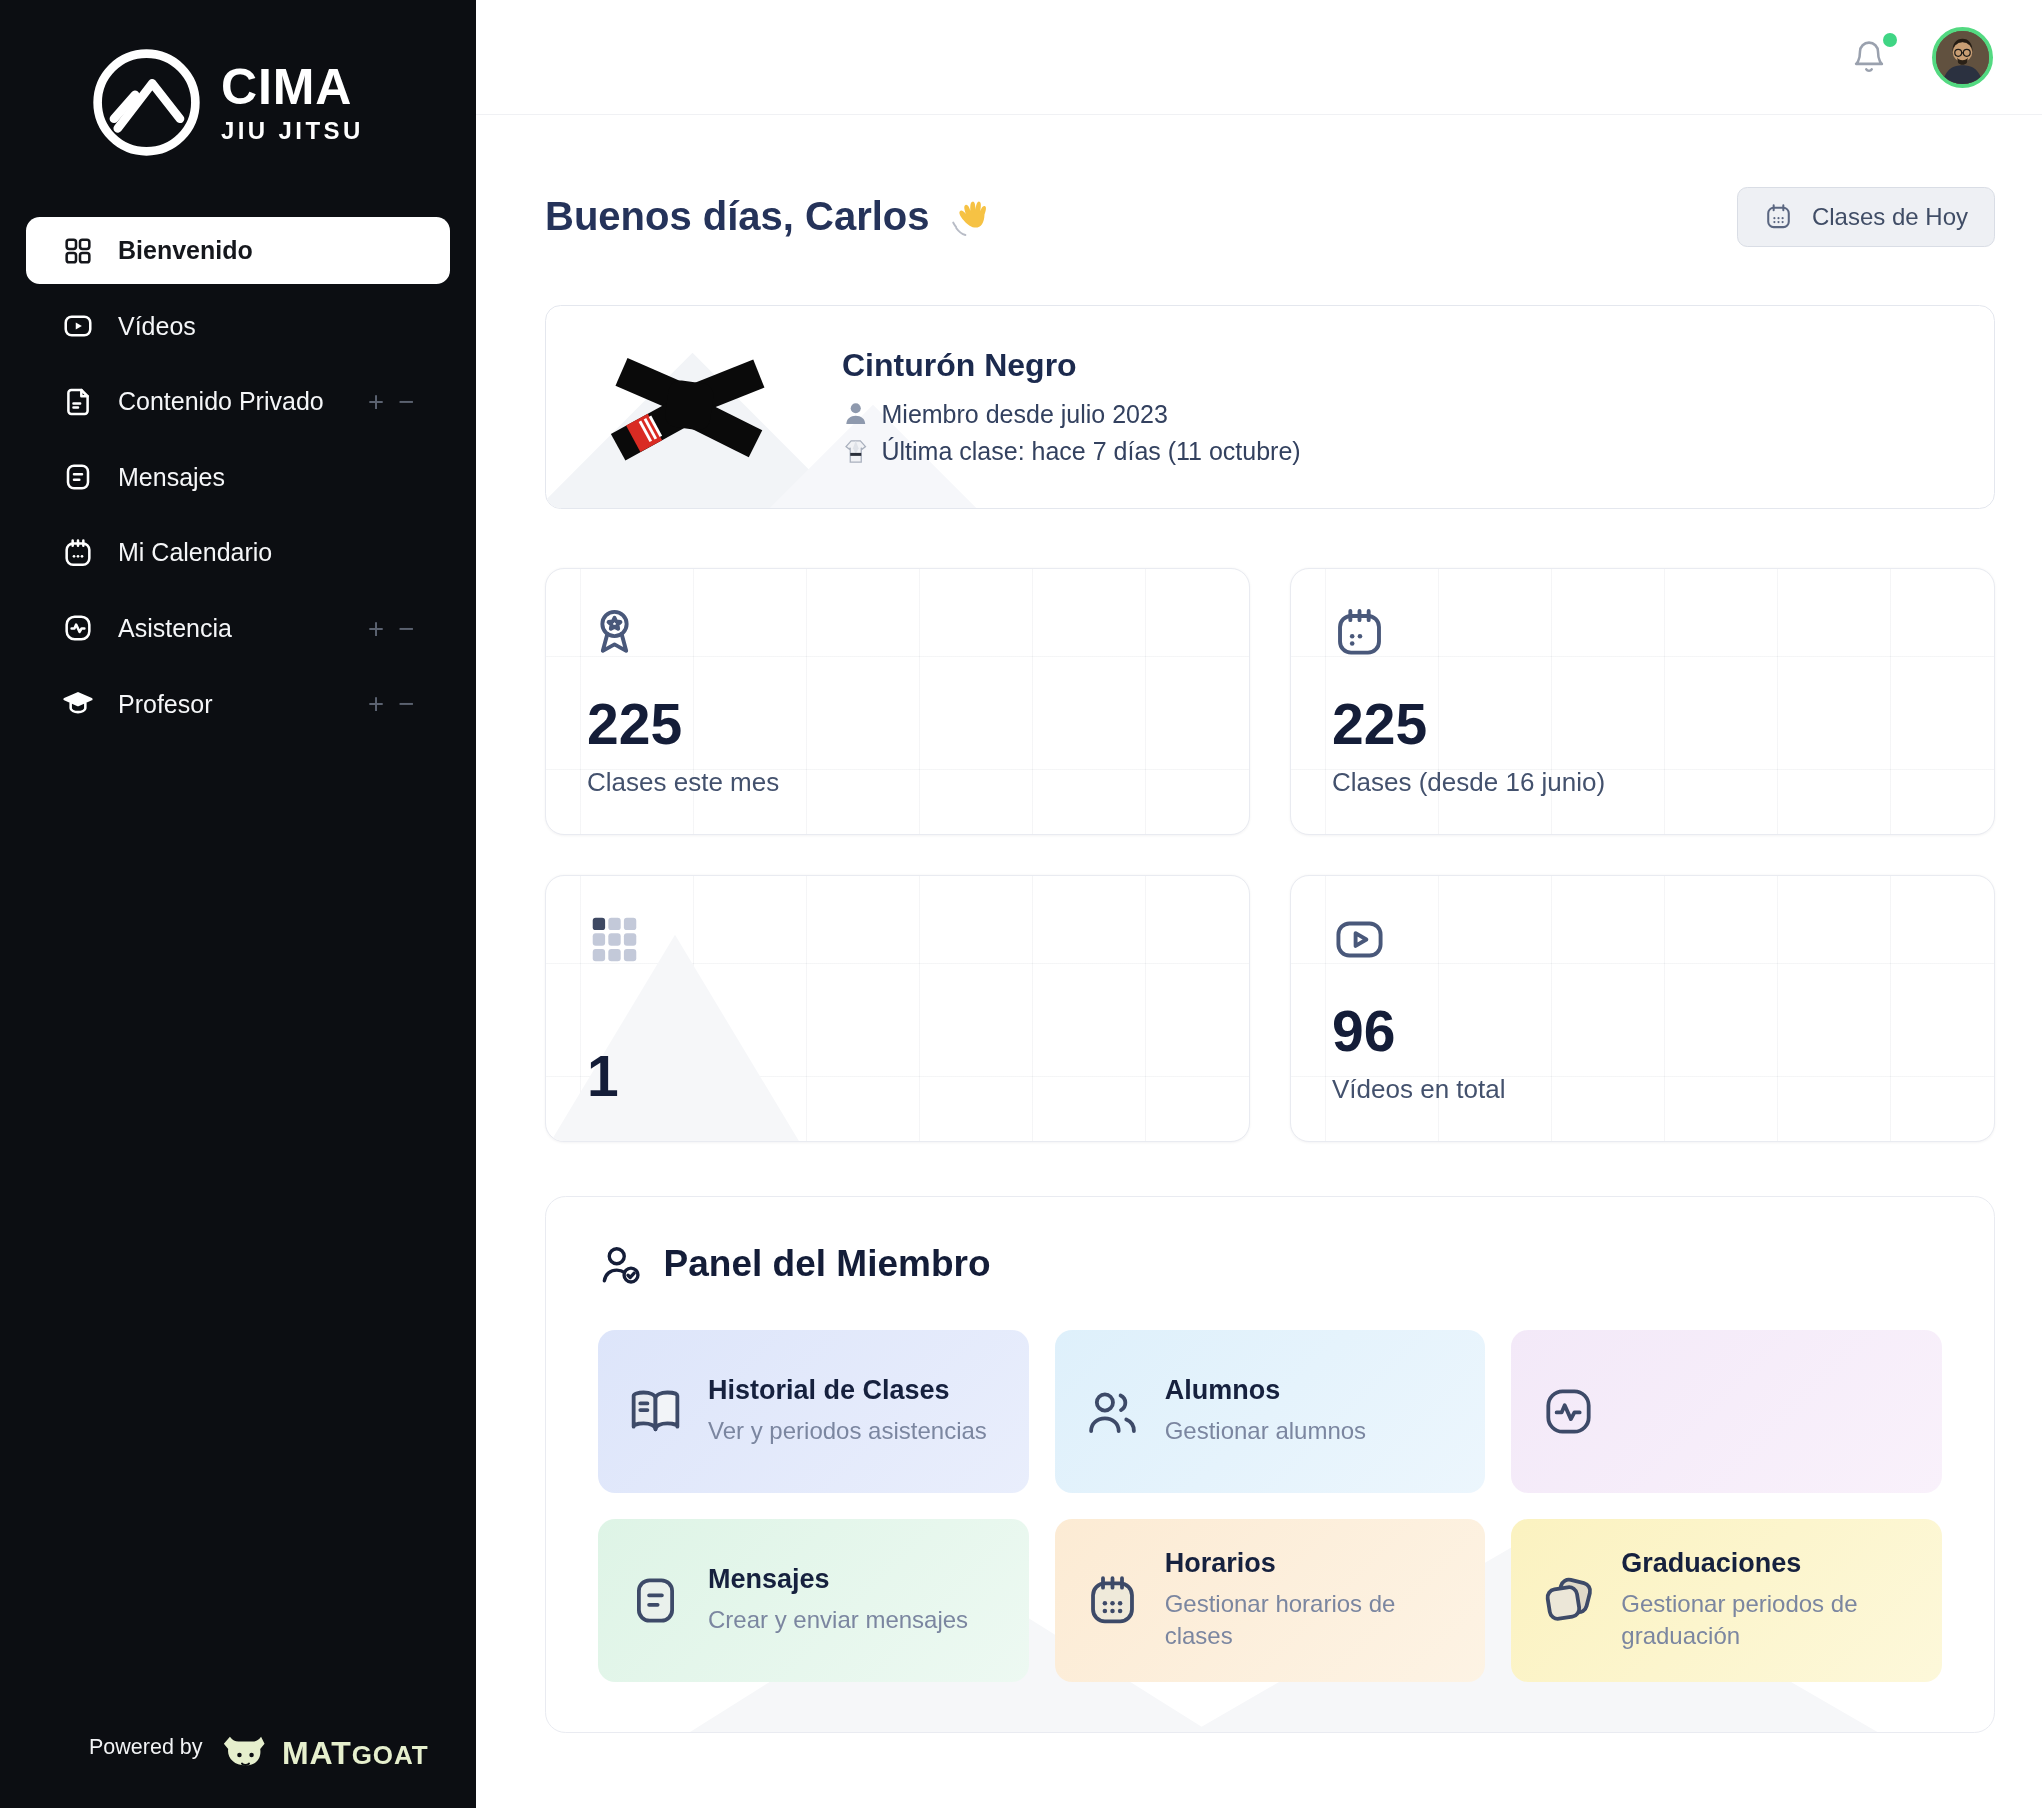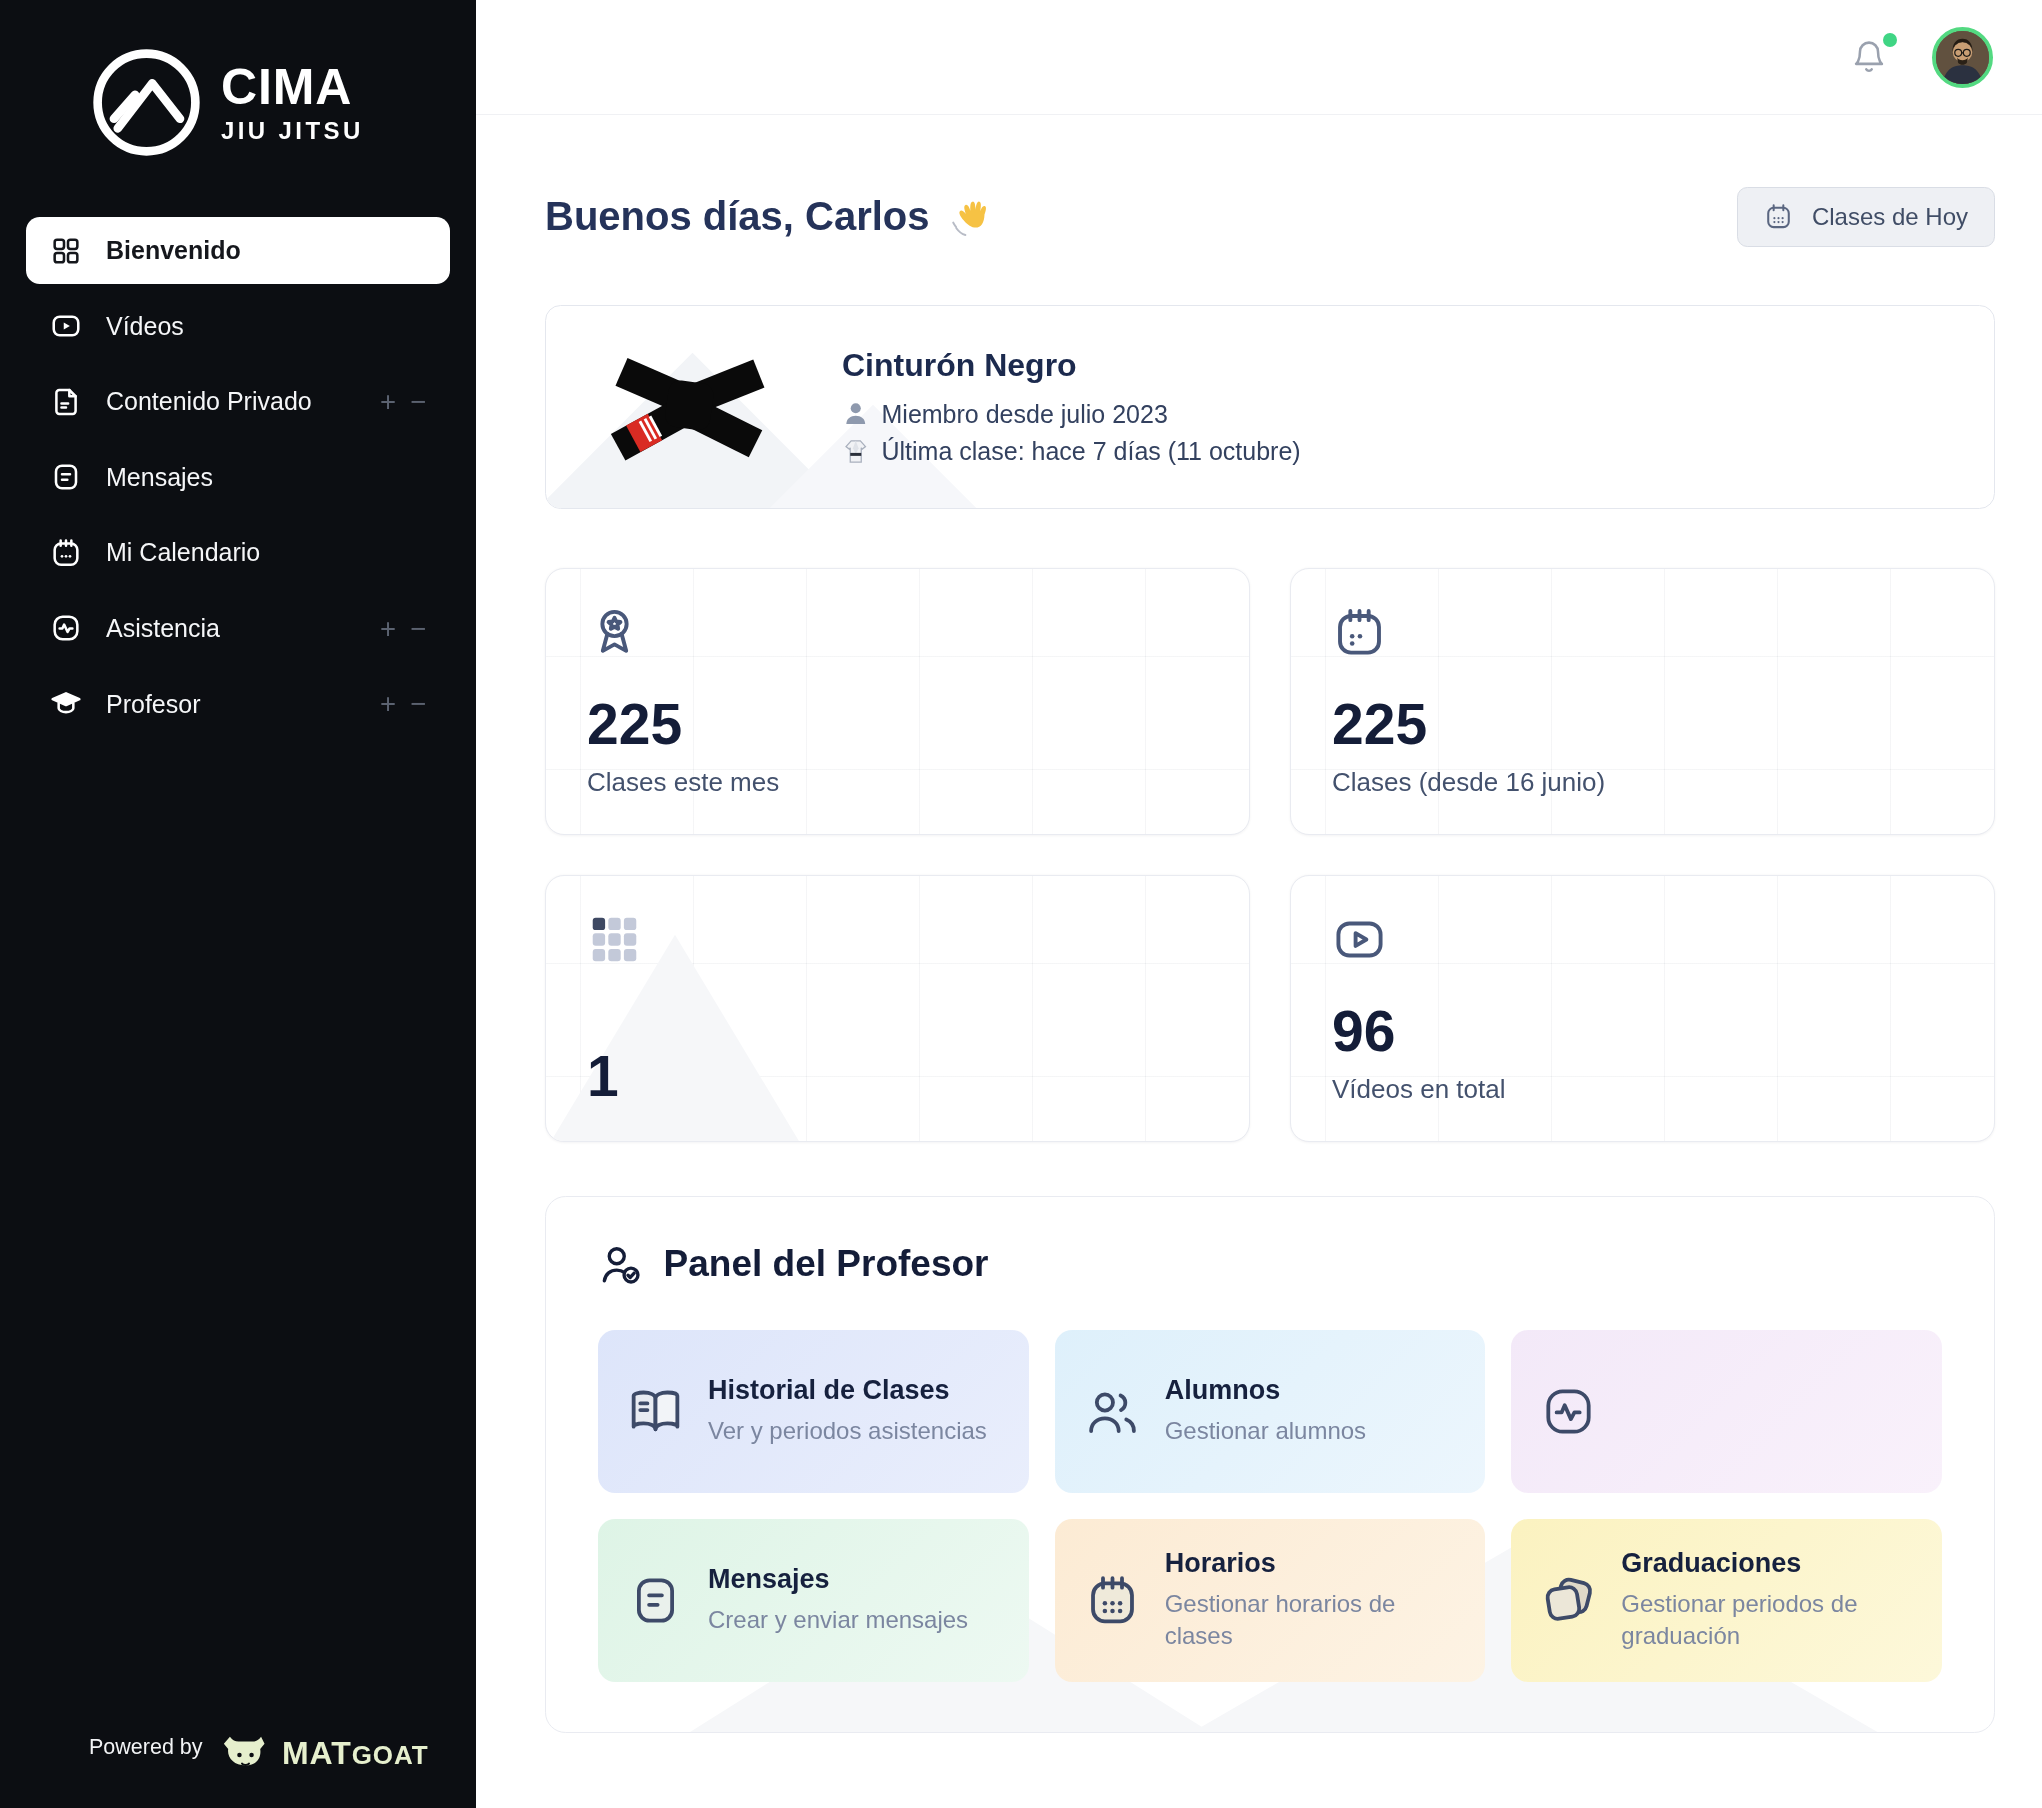--- a/index.html
+++ b/index.html
@@ -8,21 +8,21 @@
     font-family:"Liberation Sans",sans-serif;color:#141d38;display:flex;
   }
   
   .sidebar{width:476px;min-width:476px;background:#0c0e12;display:flex;flex-direction:column;position:relative;}
   .logo-row{display:flex;align-items:center;gap:17px;padding:45px 17px 0 89px;}
   .logo-mark{width:115px;height:115px;flex-shrink:0;}
   .brand-text{line-height:1;}
   .brand-line1{font-size:50px;font-weight:800;color:#ffffff;letter-spacing:0.9px;}
   .brand-line2{font-size:24px;font-weight:700;color:#ffffff;letter-spacing:3.4px;margin-top:6.9px;}
   .nav{margin-top:57px;padding:0 26px;display:flex;flex-direction:column;gap:8.6px;}
-  .nav-item{height:67px;display:flex;align-items:center;gap:24px;padding:0 24px;border-radius:13.8px;
+  .nav-item{height:67px;display:flex;align-items:center;gap:24px;padding:0 36px;border-radius:13.8px;
     font-size:25px;color:#f5f6f8;font-weight:500;cursor:pointer;}
   .nav-item .nicon{width:32px;height:32px;flex-shrink:0;display:flex;}
   .nav-item.active{background:#ffffff;color:#15171c;font-weight:700;}
   .controls{margin-left:auto;display:flex;align-items:center;gap:13.8px;color:#5b6270;font-size:27.5px;font-weight:400;}
   .controls span{cursor:pointer;line-height:1;}
   .side-footer{margin-top:auto;display:flex;gap:13.8px;padding:0 17px 34px 89px;}
   .powered{color:#f2f3f5;font-size:21.5px;}
   .goat{width:45px;height:40px;margin-left:6.9px;}
   .matgoat{color:#e6efcd;font-weight:800;font-size:32px;letter-spacing:0.9px;}
   .matgoat .sm{font-size:26px;}
@@ -348,21 +348,21 @@
       <div class="panel-mtn" style="width:774px;height:224px;left:602px;"></div>
       <div class="panel-head">
         <span class="picon">
           <svg viewBox="0 0 24 24" width="45" height="45" fill="none" stroke="#141d38" stroke-width="1.8" stroke-linecap="round" stroke-linejoin="round">
             <circle cx="10" cy="7.6" r="4"></circle>
             <path d="M3.4 20.7c.5-3.7 3.3-5.7 6.6-5.7 1.5 0 2.9.4 4 1.2"></path>
             <circle cx="17.6" cy="17.6" r="3.7"></circle>
             <path d="m16 17.7 1.2 1.2 2.1-2.3"></path>
           </svg>
           </span>
-        <span>Panel del Profesor</span>
+        <span>Panel del Miembro</span>
       </div>
       <div class="panel-grid">
         <div class="action-card c-blue">
           <span class="aicon">
             <svg viewBox="0 0 24 24" width="57" height="57" fill="none" stroke="#3d4a68" stroke-width="1.6" stroke-linejoin="round" stroke-linecap="round">
               <path d="M12 6.5C12 5 9.8 4 7 4 4.6 4 2.8 4.6 2.8 5.4v13c0-.8 1.8-1.4 4.2-1.4 2.8 0 5 1 5 2.5z" fill="#e8ebf2"></path>
               <path d="M12 6.5C12 5 14.2 4 17 4c2.4 0 4.2.6 4.2 1.4v13c0-.8-1.8-1.4-4.2-1.4-2.8 0-5 1-5 2.5z" fill="#f2f4f8"></path>
               <path d="M5.6 8.6h3M5.6 11.4h3"></path>
             </svg>
             </span>

